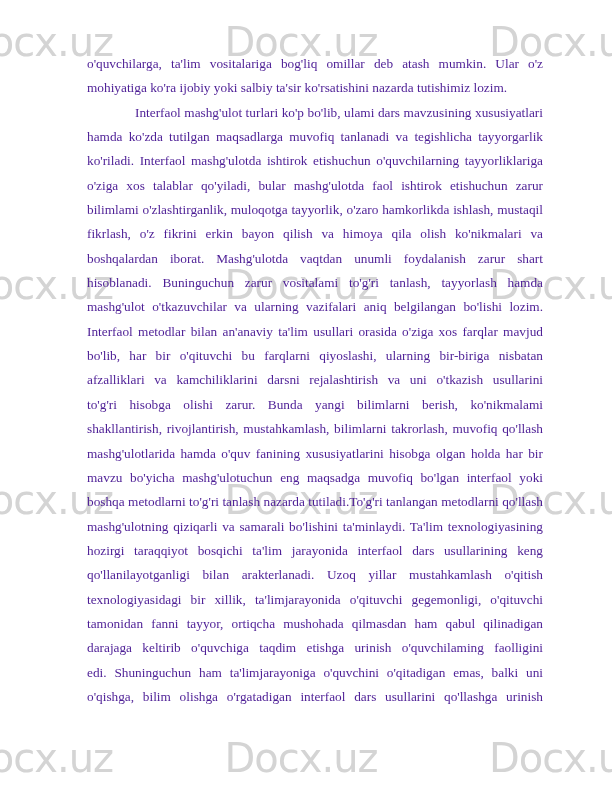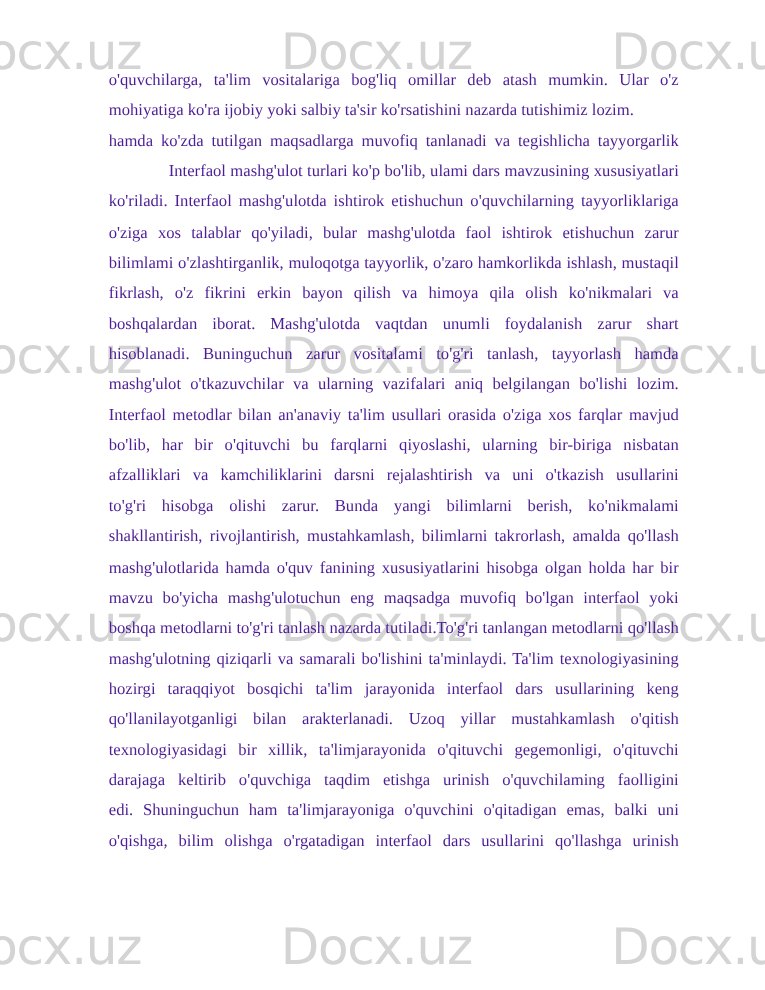--- a/index.html
+++ b/index.html
@@ -42,37 +42,38 @@
     <div class="watermark-row" style="top: 738px;">
       <span style="margin-left: -40px;">Docx.uz</span>
       <span>Docx.uz</span>
       <span style="margin-right: -30px;">Docx.uz</span>
     </div>
   </div>
 
 <div class="page-text" id="doc-body">
     <span class="line justify">o'quvchilarga, ta'lim vositalariga bog'liq omillar deb atash mumkin. Ular o'z</span>
     <span class="line">mohiyatiga ko'ra ijobiy yoki salbiy ta'sir ko'rsatishini nazarda tutishimiz lozim.</span>
+    <span class="line justify indent">Interfaol mashg'ulot turlari ko'p bo'lib, ulami dars mavzusining xususiyatlari</span>
     <span class="line justify">hamda ko'zda tutilgan maqsadlarga muvofiq tanlanadi va tegishlicha tayyorgarlik</span>
-    <span class="line justify indent">Interfaol mashg'ulot turlari ko'p bo'lib, ulami dars mavzusining xususiyatlari</span>
     <span class="line justify">ko'riladi. Interfaol mashg'ulotda ishtirok etishuchun o'quvchilarning tayyorliklariga</span>
     <span class="line justify">o'ziga xos talablar qo'yiladi, bular mashg'ulotda faol ishtirok etishuchun zarur</span>
     <span class="line justify">bilimlami o'zlashtirganlik, muloqotga tayyorlik, o'zaro hamkorlikda ishlash, mustaqil</span>
     <span class="line justify">fikrlash, o'z fikrini erkin bayon qilish va himoya qila olish ko'nikmalari va</span>
     <span class="line justify">boshqalardan iborat. Mashg'ulotda vaqtdan unumli foydalanish zarur shart</span>
     <span class="line justify">hisoblanadi. Buninguchun zarur vositalami to'g'ri tanlash, tayyorlash hamda</span>
     <span class="line justify">mashg'ulot o'tkazuvchilar va ularning vazifalari aniq belgilangan bo'lishi lozim.</span>
     <span class="line justify">Interfaol metodlar bilan an'anaviy ta'lim usullari orasida o'ziga xos farqlar mavjud</span>
     <span class="line justify">bo'lib, har bir o'qituvchi bu farqlarni qiyoslashi, ularning bir-biriga nisbatan</span>
     <span class="line justify">afzalliklari va kamchiliklarini darsni rejalashtirish va uni o'tkazish usullarini tanlashda</span>
     <span class="line justify">to'g'ri hisobga olishi zarur. Bunda yangi bilimlarni berish, ko'nikmalami</span>
-    <span class="line justify">shakllantirish, rivojlantirish, mustahkamlash, bilimlarni takrorlash, amalda qo'llash</span>
+    <span class="line justify">shakllantirish, rivojlantirish, mustahkamlash, bilimlarni takrorlash, muvofiq qo'llash</span>
     <span class="line justify">mashg'ulotlarida hamda o'quv fanining xususiyatlarini hisobga olgan holda har bir</span>
     <span class="line justify">mavzu bo'yicha mashg'ulotuchun eng maqsadga muvofiq bo'lgan interfaol yoki</span>
     <span class="line justify">boshqa metodlarni to'g'ri tanlash nazarda tutiladi.To'g'ri tanlangan metodlarni qo'llash</span>
     <span class="line justify">mashg'ulotning qiziqarli va samarali bo'lishini ta'minlaydi. Ta'lim texnologiyasining</span>
     <span class="line justify">hozirgi taraqqiyot bosqichi ta'lim jarayonida interfaol dars usullarining keng</span>
     <span class="line justify">qo'llanilayotganligi bilan arakterlanadi. Uzoq yillar mustahkamlash o'qitish</span>
     <span class="line justify">texnologiyasidagi bir xillik, ta'limjarayonida o'qituvchi gegemonligi, o'qituvchi</span>
+    <span class="line justify">tamonidan fanni tayyor, ortiqcha mushohada qilmasdan ham qabul qilinadigan</span>
     <span class="line justify">darajaga keltirib o'quvchiga taqdim etishga urinish o'quvchilaming faolligini</span>
     <span class="line justify">edi. Shuninguchun ham ta'limjarayoniga o'quvchini o'qitadigan emas, balki uni</span>
     <span class="line justify">o'qishga, bilim olishga o'rgatadigan interfaol dars usullarini qo'llashga urinish</span>
   </div>
 
 </body></html>

